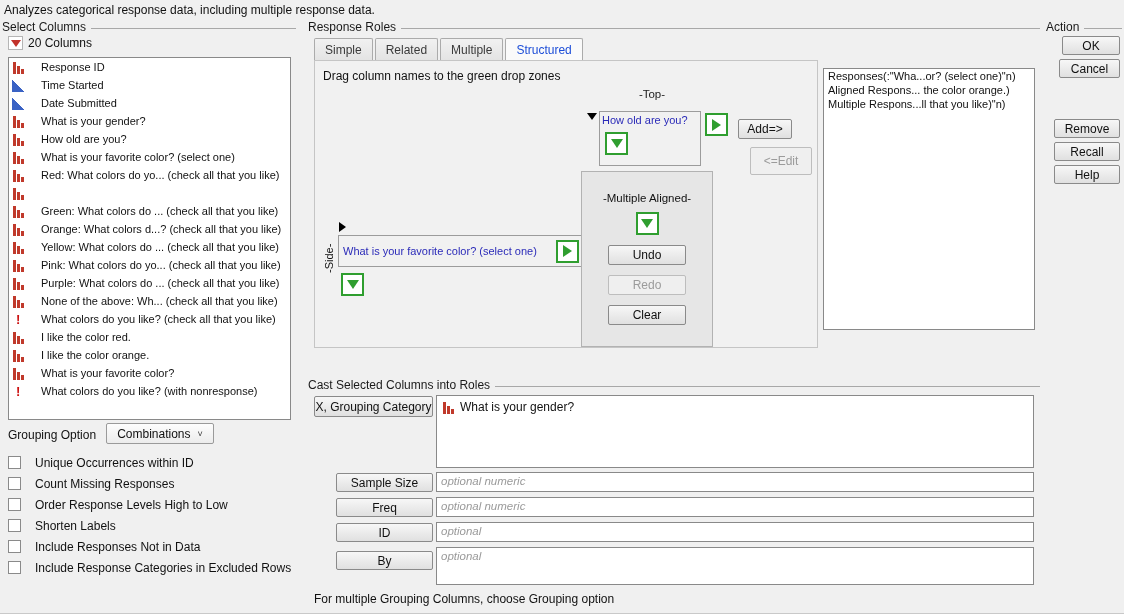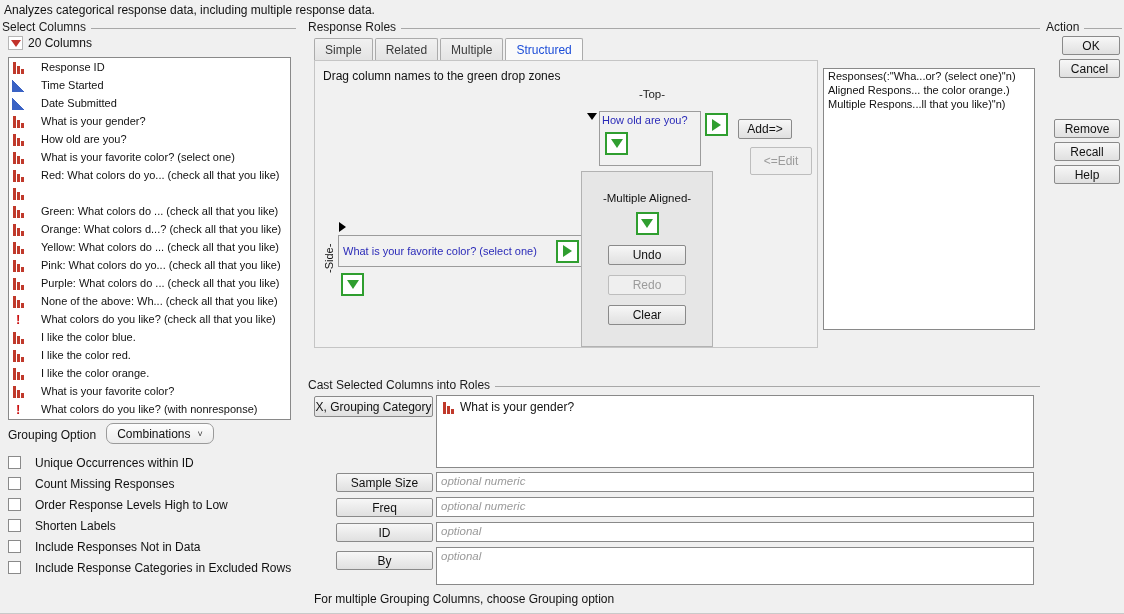--- a/index.html
+++ b/index.html
@@ -166,24 +166,20 @@
       <div class="col-item">
         <span class="colicon" data-icon="nominal-icon"></span>
         <span>None of the above: Wh... (check all that you like)</span>
       </div>
 
       <div class="col-item">
         <span class="colicon" data-icon="multiple-response-icon"></span>
         <span>What colors do you like? (check all that you like)</span>
       </div>
 
-      <div class="col-item">
-        <span class="colicon" data-icon="nominal-icon"></span>
-        <span>I like the color blue.</span>
-      </div>
 
       <div class="col-item">
         <span class="colicon" data-icon="nominal-icon"></span>
         <span>I like the color red.</span>
       </div>
 
       <div class="col-item">
         <span class="colicon" data-icon="nominal-icon"></span>
         <span>I like the color orange.</span>
       </div>
@@ -193,21 +189,21 @@
         <span>What is your favorite color?</span>
       </div>
 
       <div class="col-item">
         <span class="colicon" data-icon="multiple-response-icon"></span>
         <span>What colors do you like? (with nonresponse)</span>
       </div>
     </div>
 
   <div class="grp-label">Grouping Option</div>
-  <div class="select" style="left:106px; top:423px; width:108px; height:21px;border-radius:7px;">
+  <div class="select" style="left:106px; top:423px; width:108px; height:21px;">
     <span>Combinations</span>
     <span class="chev">˅</span>
   </div>
 
   <div class="checks">
 
       <div class="check-row">
         <span class="cbox"></span>
         <span>Unique Occurrences within ID</span>
       </div>

